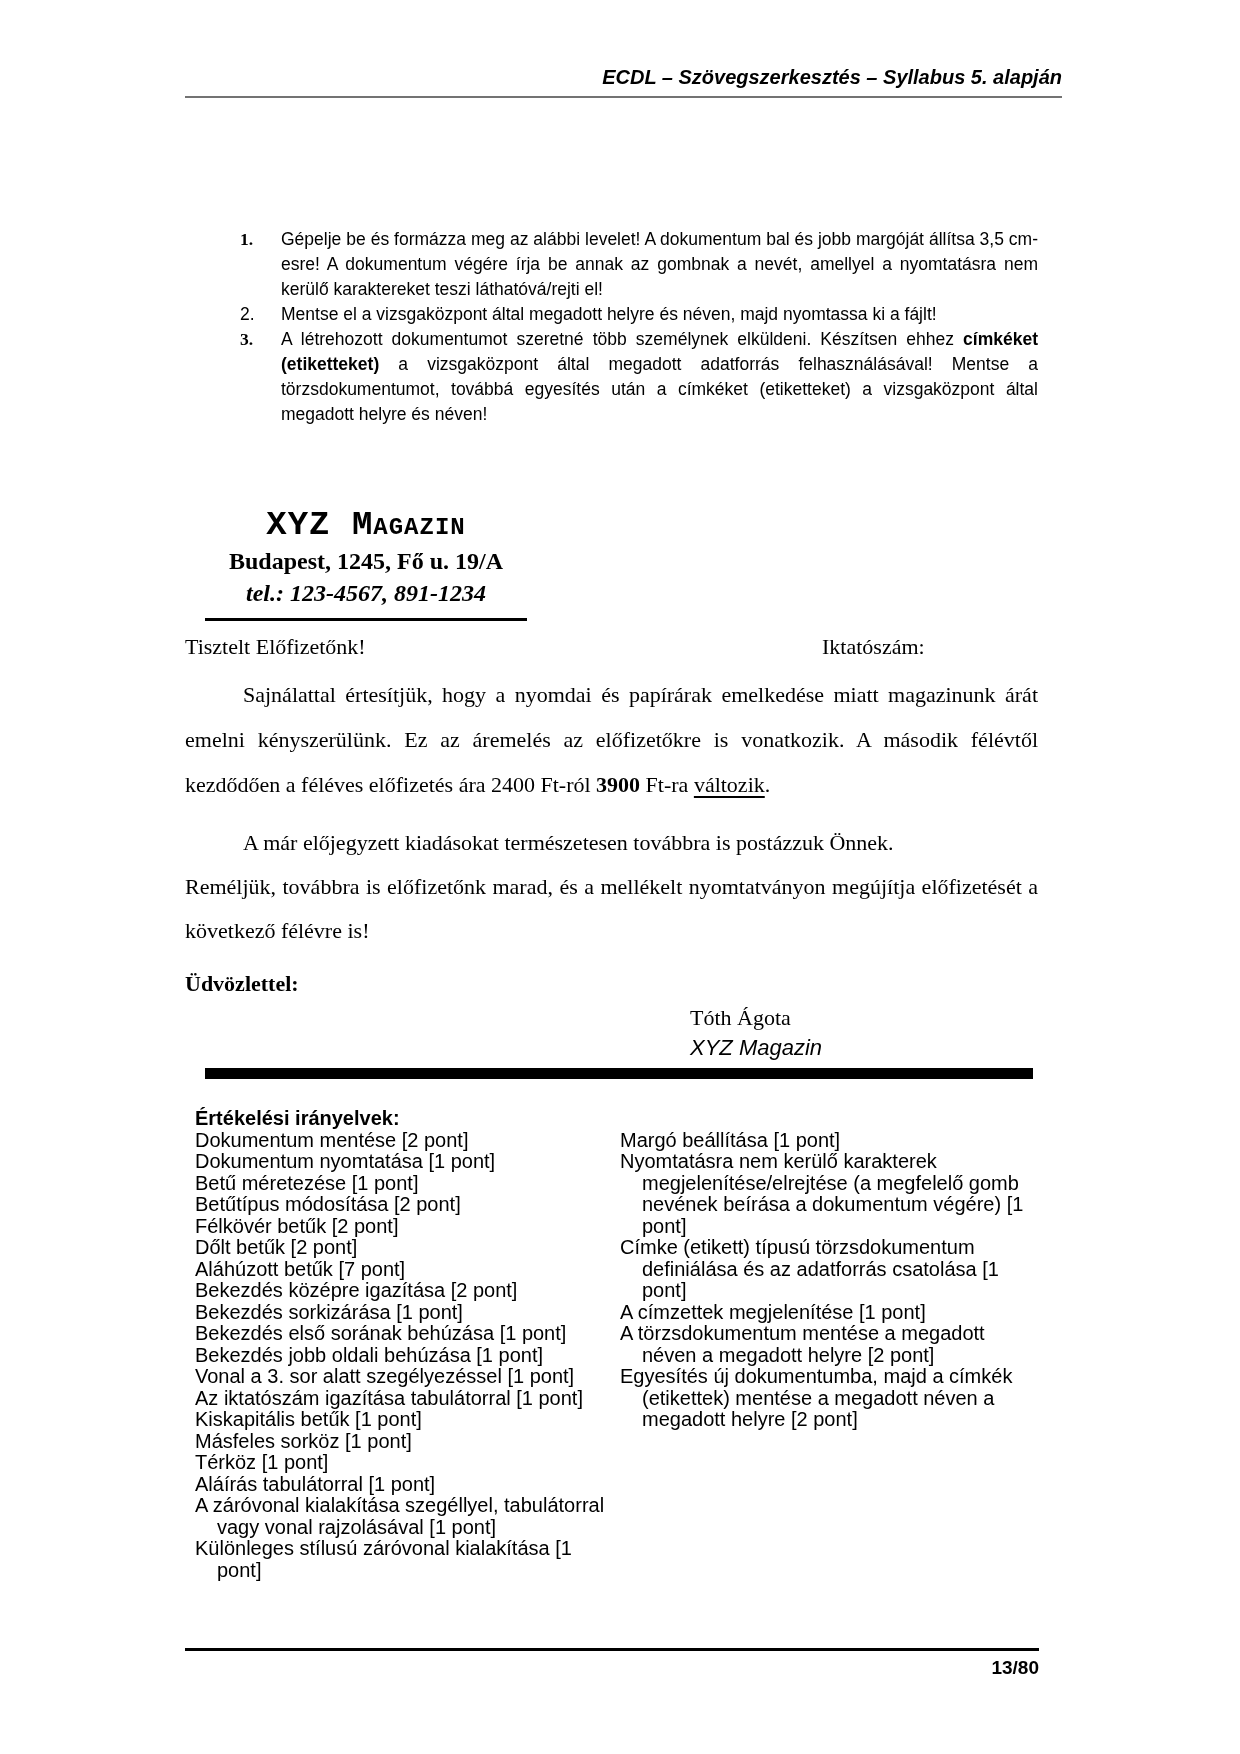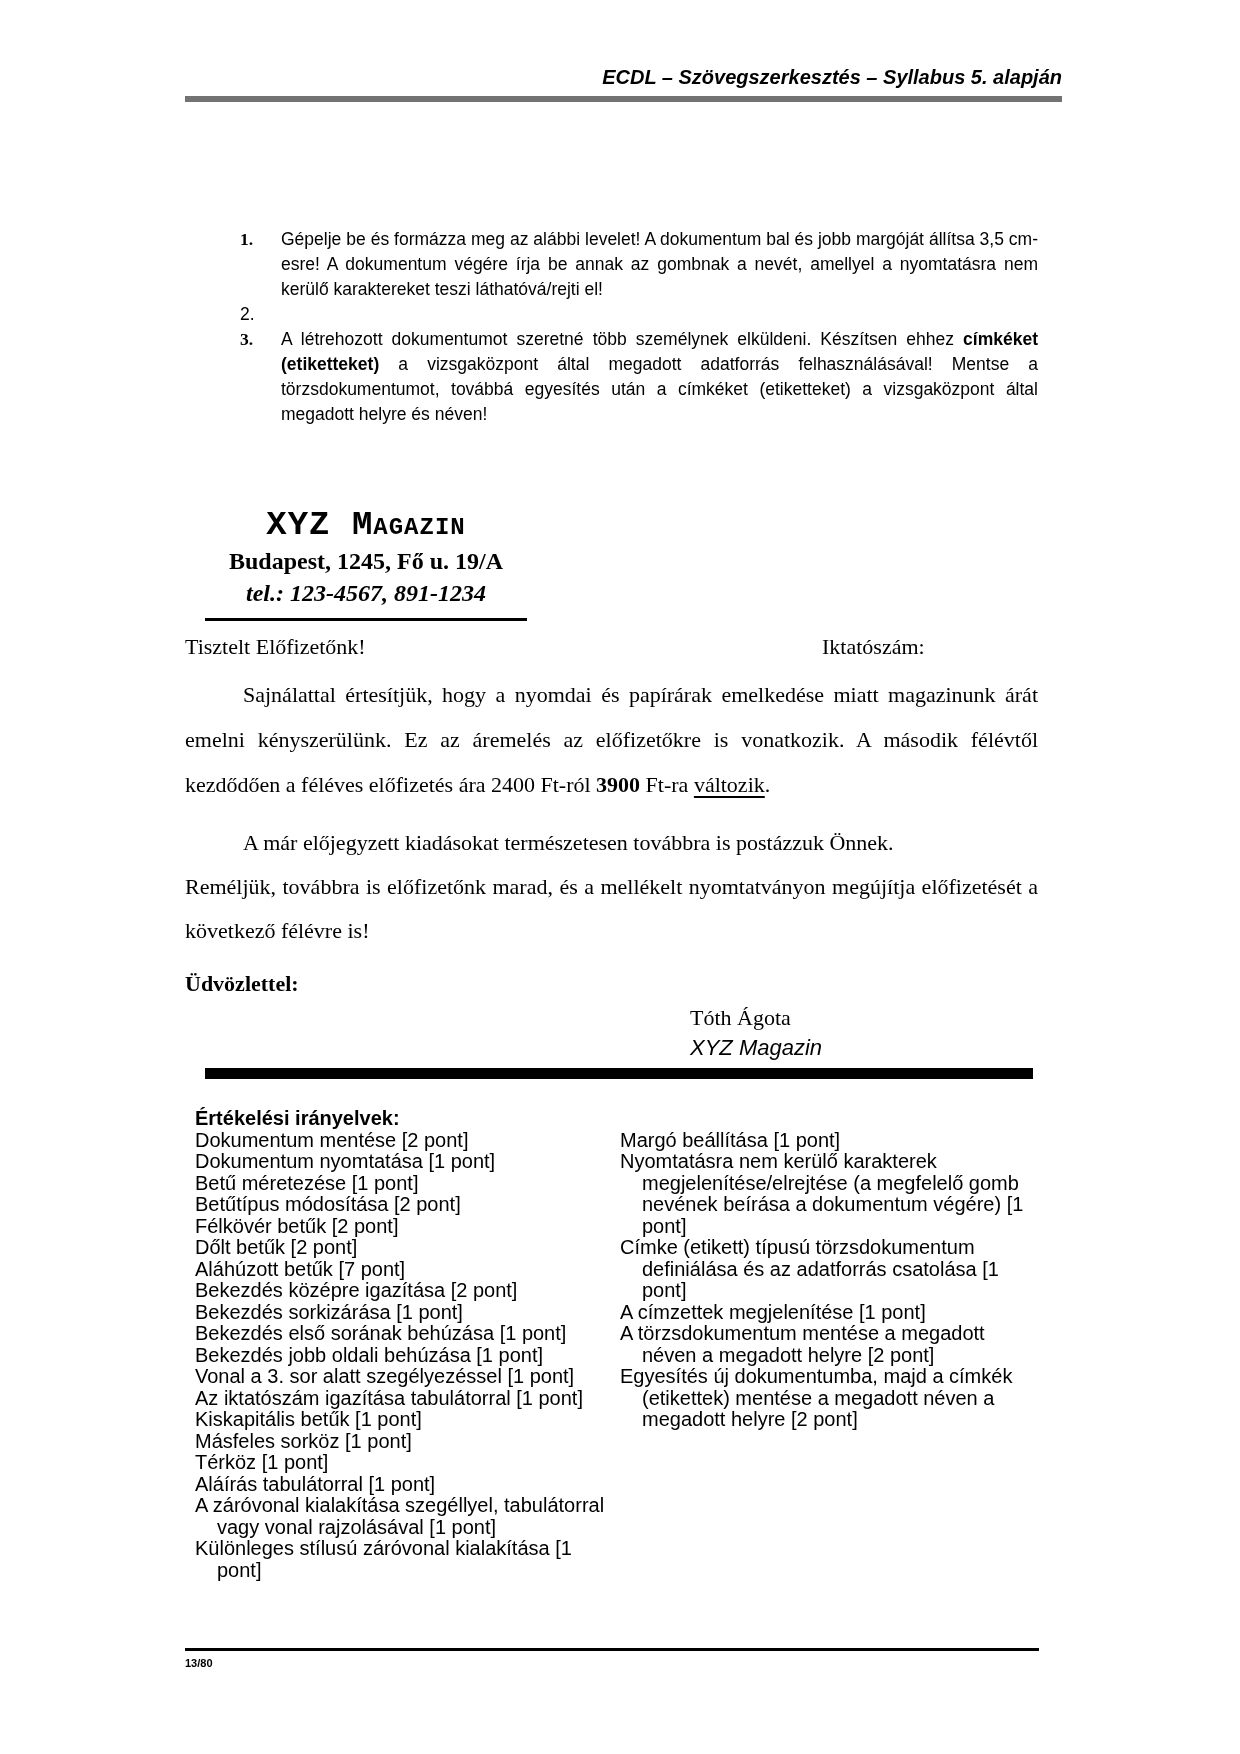--- a/index.html
+++ b/index.html
@@ -15,21 +15,21 @@
   }
 
   
   .doc-header {
     position: absolute;
     top: 66px; left: 185px; width: 877px;
     text-align: right;
     font-weight: bold; font-style: italic;
     font-size: 20px;
     padding-bottom: 7px;
-    border-bottom: 6px solid #737373;
+    border-bottom: 2px solid #737373;
   }
 
   
   .task {
     position: absolute;
     top: 214px; left: 195px; width: 843px;
     font-size: 17.5px; line-height: 25px;
   }
   .task-heading { font-weight: bold; font-size: 18px; letter-spacing: 0.2px; }
   .task-list { margin-top: 13px; }
@@ -100,42 +100,43 @@
   .eval-columns { display: flex; justify-content: flex-end; }
   .eval-col-left { width: 425px; flex: none; }
   .eval-col-right { flex: 1; }
   .eval-item { padding-left: 22px; text-indent: -22px; }
 
   
   .doc-footer {
     position: absolute;
     top: 1648px; left: 185px; width: 854px;
     border-top: 3px solid #000;
-    text-align: left;
-    font-weight: bold; font-size: 11px;
+    text-align: right;
+    font-weight: bold; font-size: 19px;
     padding-top: 6px;
   }
 </style>
 </head>
 <body>
 
 <div class="page">
 
   <div class="doc-header">
     <span>ECDL – Szövegszerkesztés – Syllabus 5. alapján</span>
   </div>
 
   <div class="task">
     <div class="task-list">
       <div class="task-item">
         <span class="num num-serif">1.</span>
         <span class="item-text">Gépelje be és formázza meg az alábbi levelet! A dokumentum bal és jobb margóját állítsa 3,5 cm-esre! A dokumentum végére írja be annak az gombnak a nevét, amellyel a nyomtatásra nem kerülő karaktereket teszi láthatóvá/rejti el!</span>
       </div>
       <div class="task-item">
         <span class="num">2.</span>
+        <span class="item-text">Mentse el a vizsgaközpont által megadott helyre és néven, majd nyomtassa ki a fájlt!</span>
       </div>
       <div class="task-item">
         <span class="num num-serif">3.</span>
         <span class="item-text"><span>A létrehozott dokumentumot szeretné több személynek elküldeni. Készítsen ehhez </span><b class="task-bold">címkéket (etiketteket)</b><span> a vizsgaközpont által megadott adatforrás felhasználásával! Mentse a törzsdokumentumot, továbbá egyesítés után a címkéket (etiketteket) a vizsgaközpont által megadott helyre és néven!</span></span>
       </div>
     </div>
   </div>
 
   <div class="letterhead">
     <div class="company-name">XYZ Magazin</div>

